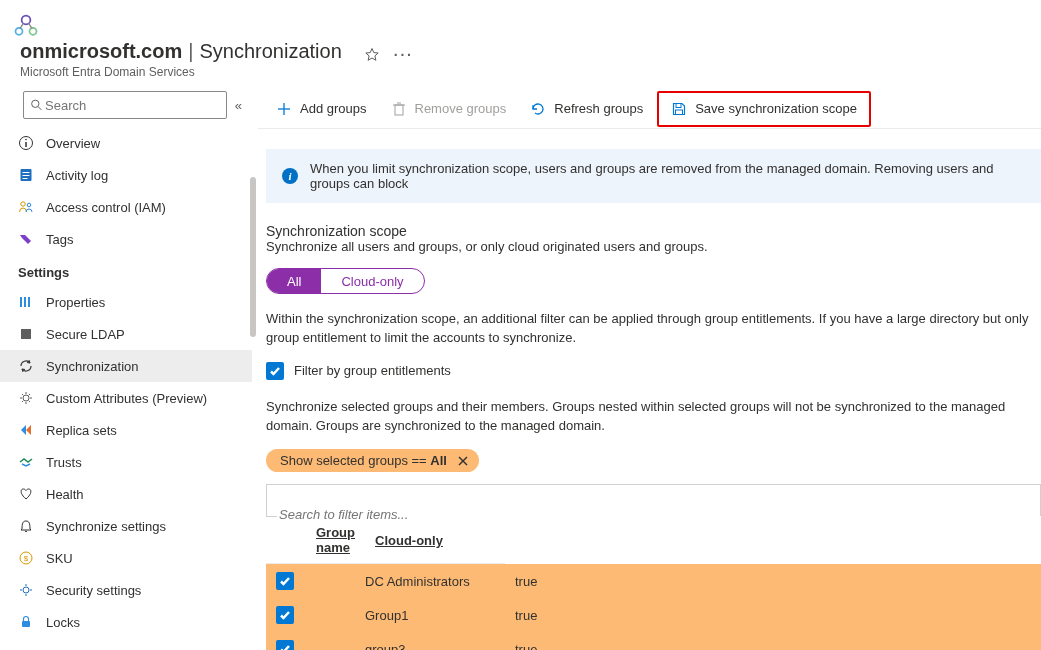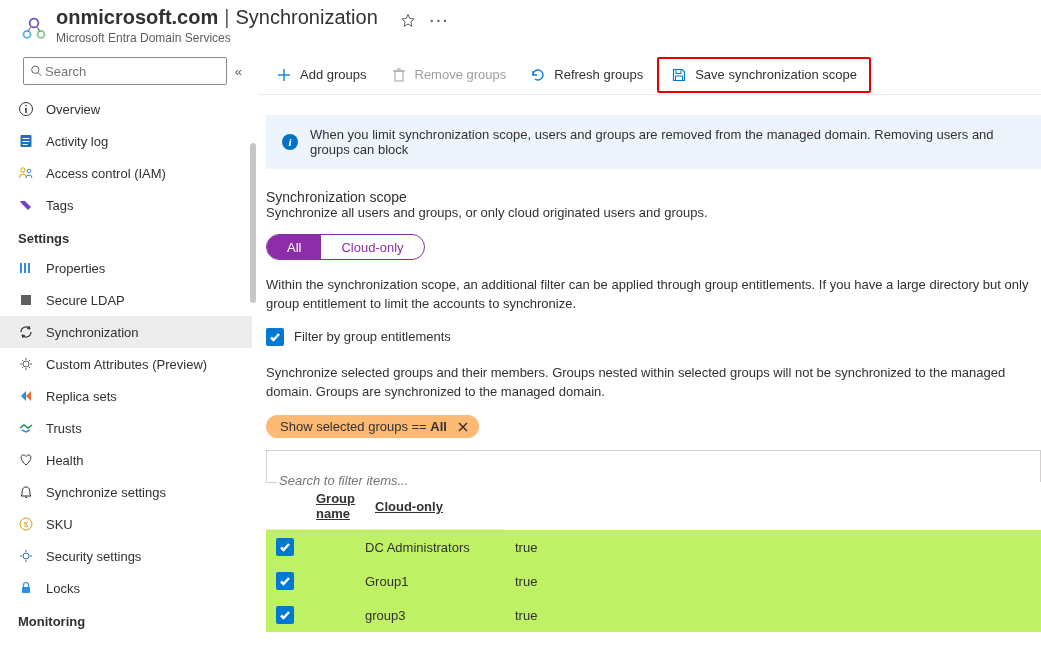--- a/index.html
+++ b/index.html
@@ -1,20 +1,20 @@
 <!DOCTYPE html>
 <html><head>
 <meta charset="utf-8">
 <style>
   * { box-sizing: border-box; }
   html, body { margin:0; padding:0; font-family: "Segoe UI", Arial, sans-serif; font-size:13px; color:#323130; background:#fff; }
   .app { width:1041px; height:650px; overflow:hidden; position:relative; display:flex; flex-direction:column; }
   
   
-  .header { display:flex; align-items:center; padding:6px 10px 6px 20px; }
+  .header { display:flex; align-items:flex-start; padding:6px 10px 6px 12px;flex-direction:column; }
   .brand-icon { width:28px; height:28px; margin-top:6px; }
   .brand-text { margin-left:8px; }
   .breadcrumb { font-size:20px; font-weight:600; display:flex; align-items:center; gap:6px; }
   .breadcrumb .domain { font-weight:700; }
   .breadcrumb .sep { font-weight:400; color:#605e5c; }
   .breadcrumb .page { font-weight:400; }
   .subtitle { color:#605e5c; font-size:12px; margin-top:2px; }
   .hd-actions { display:flex; gap:14px; margin-left:16px; margin-top:6px; color:#605e5c; }
   .hd-actions svg { width:16px; height:16px; }
   
@@ -65,21 +65,21 @@
   .chip { display:inline-flex; align-items:center; background:#fdba74; border-radius:14px; padding:4px 10px 4px 14px; gap:10px; margin-bottom:12px; }
   .chip-x svg { width:12px; height:12px; stroke:#323130; stroke-width:1.5; }
   
   .filter-box { border:1px solid #d2d0ce; border-bottom:none; height:32px; display:flex; align-items:flex-start; padding:13px 10px; gap:8px;flex-direction:column; }
   .filter-box input { border:none; outline:none; width:100%; font-size:13px; color:#605e5c; font-style:italic; }
   
   table.grid { width:100%; border-collapse:collapse; }
   table.grid th { text-align:left; font-weight:600; font-size:13px; padding:8px 10px; border-top:1px solid #d2d0ce; border-bottom:1px solid #edebe9;text-decoration:underline; }
   table.grid th.name-col { padding-left:50px; }
   table.grid td { padding:8px 10px; font-size:13px; }
-  table.grid tr.data-row { background:#bef264; }
+  table.grid tr.data-row { background:#fdba74; }
   table.grid td.cbcell { width:40px; padding-left:10px; }
   
   svg { display:block; }
 </style>
 </head>
 <body>
 
 <div class="app">
 
   <div class="header">

